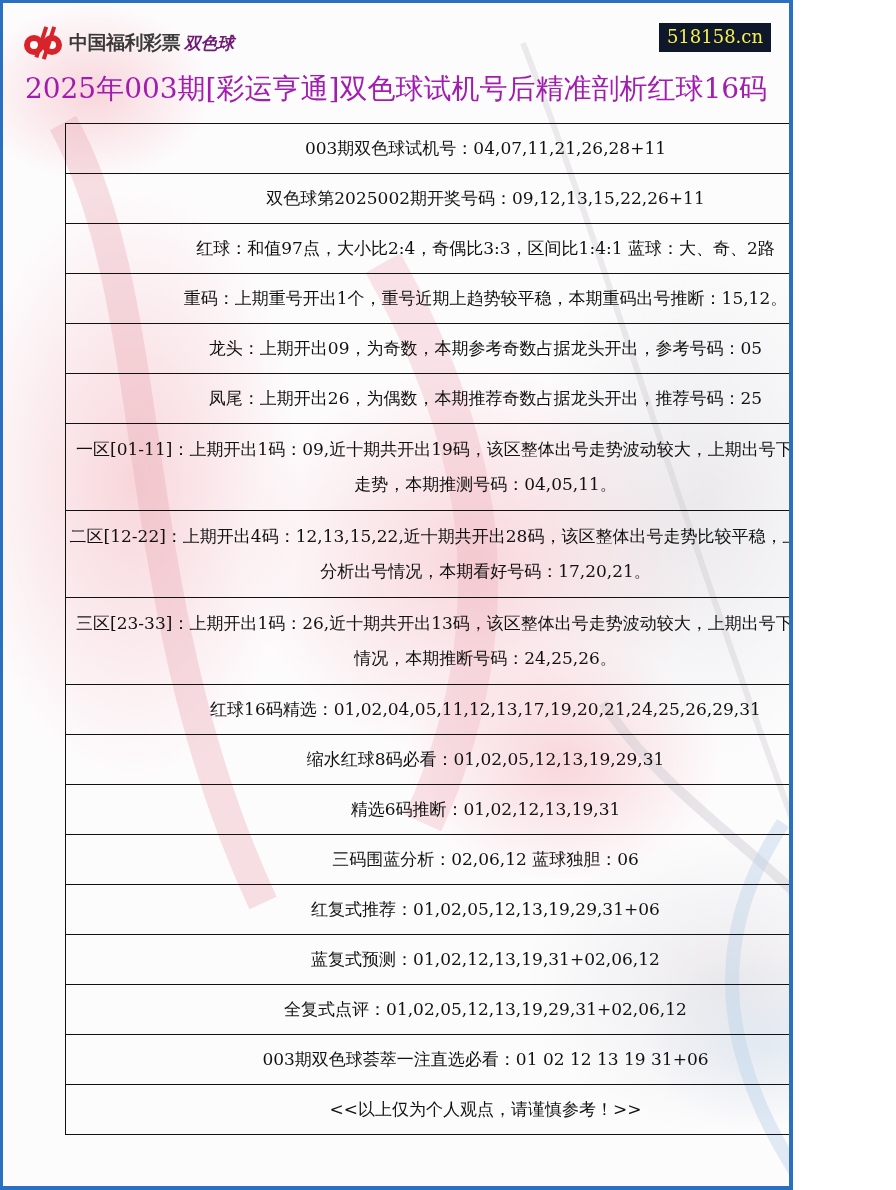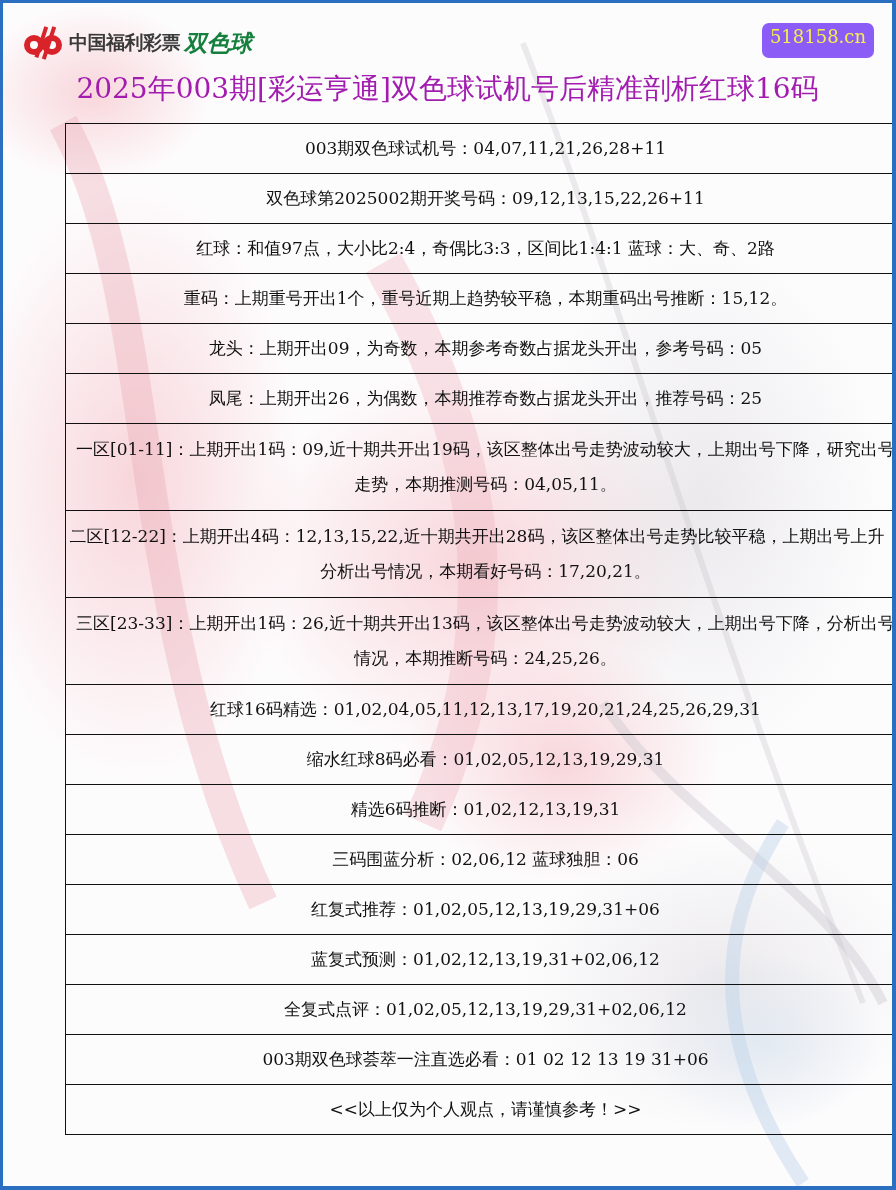--- a/index.html
+++ b/index.html
@@ -3,49 +3,49 @@
 <meta charset="utf-8">
 <style>
   html, body { margin: 0; padding: 0; }
   body {
     width: 896px; height: 1190px; overflow: hidden;
     font-family: "DejaVu Serif", "Liberation Serif", serif;
     background: #ffffff;
   }
   .frame {
     position: relative;
-    width: 896px; height: 1190px;
+    width: 793px; height: 1190px;
     box-sizing: border-box;
     border: 3px solid #2a6fc0;
     border-right-width: 4px;
     border-bottom-width: 4px;
     background: #fdfcfd;
     overflow: hidden;
   }
   .bg-art { position: absolute; inset: 0; z-index: 0; pointer-events: none; }
   .header { position: relative; z-index: 1; height: 117px; }
   .logo {
     position: absolute; left: 18px; top: 20px;
     display: flex; align-items: center; gap: 4px;
   }
   .logo-mark { width: 44px; height: 40px; }
   .logo-text-cn {
     font-family: "DejaVu Sans", "Liberation Sans", sans-serif;
     font-weight: bold; font-size: 19px; color: #3a3a3a; letter-spacing: -0.5px;
   }
   .logo-text-ssq {
     font-family: Liberation Serif, serif;
-    font-weight: bold; font-style: italic; font-size: 23px;
-    color: #15803d; letter-spacing: -0.5px;
+    font-weight: bold; font-style: italic; font-size: 17px;
+    color: #701a75; letter-spacing: -0.5px;
   }
   .site-badge {
     position: absolute; right: 18px; top: 20px;
-    background: #8b5cf6; color: #f7f04a;
+    background: #0f172a; color: #f7f04a;
     font-family: "DejaVu Serif", "Liberation Serif", serif;
-    font-size: 18px; padding: 3px 8px 10px 8px; line-height: 22px; border-radius: 7px;
+    font-size: 18px; padding: 3px 8px 4px 8px; line-height: 22px;
   }
   .page-title {
     position: absolute; left: 0; right: 0; top: 66px;
     text-align: center; color: #a21caf;
     font-size: 28px; line-height: 40px; white-space: nowrap; letter-spacing: 0px;
   }
   .table-wrap { position: absolute; left: 30px; top: 120px; width: 841px; z-index: 1; padding-left: 32px; }
   table.analysis {
     width: 100%; border-collapse: collapse;
     font-family: "DejaVu Serif", "Liberation Serif", serif;

